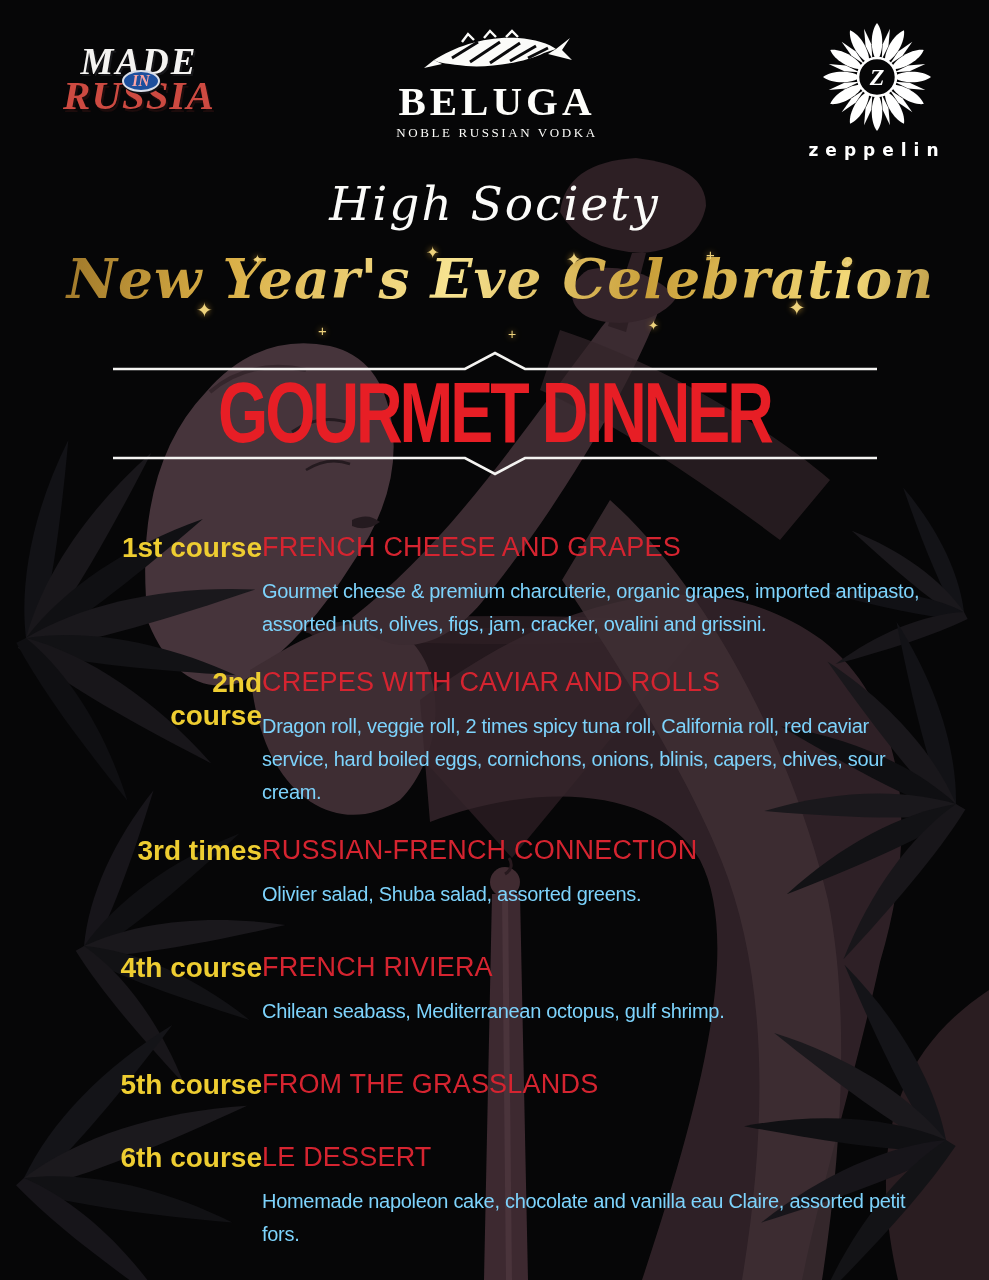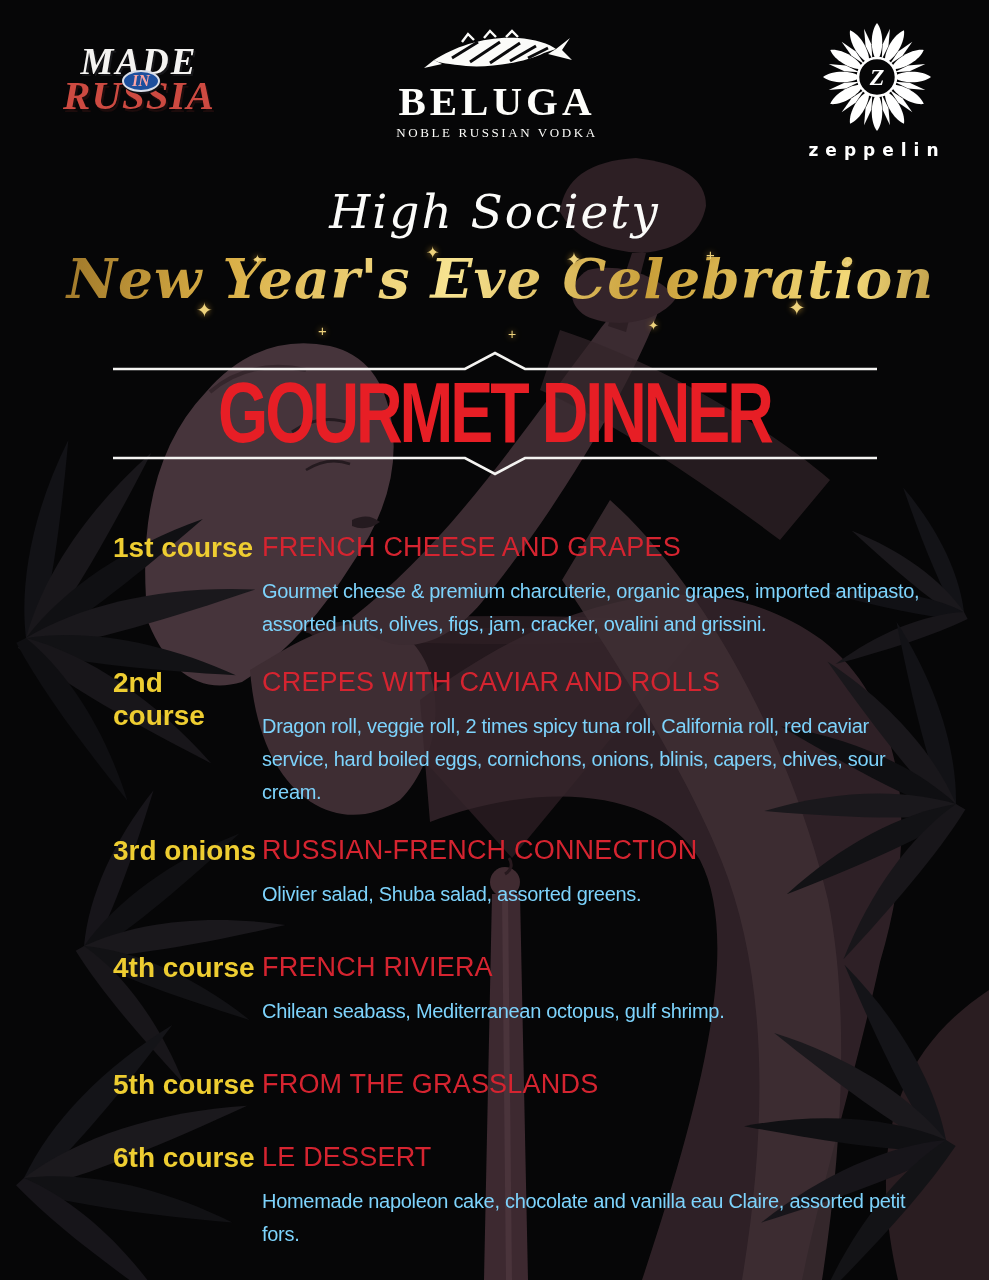--- a/index.html
+++ b/index.html
@@ -21,21 +21,21 @@
     padding:3px 8px;line-height:12px;box-shadow:1px 2px 0 #101014;
   }
   .beluga{left:375px;top:28px;width:244px;text-align:center;color:#fdfdfa;font-family:"Liberation Serif", serif;}
   .beluga-brand{font-size:41px;font-weight:700;letter-spacing:4px;line-height:42px;margin-top:2px;}
   .beluga-tag{font-size:13px;letter-spacing:2.6px;margin-top:3px;}
   .zep{left:794px;top:18px;width:166px;text-align:center;color:#fff;}
   .zep-word{font-size:17px;font-weight:700;letter-spacing:7px;text-transform:lowercase;font-family:"DejaVu Sans", sans-serif;}
 
   
   .high-society{
-    left:0;top:184px;width:989px;text-align:center;color:#fbfbf9;
+    left:0;top:176px;width:989px;text-align:center;color:#fbfbf9;
     font-family:"DejaVu Serif", serif;font-style:italic;font-size:47px;letter-spacing:2px;
   }
   .gold-title{
     left:6px;top:246px;width:989px;text-align:center;
     font-family:"DejaVu Serif", serif;font-style:italic;font-weight:700;font-size:55px;letter-spacing:1px;
     color:#d9b44a;
     background:linear-gradient(100deg,#8a6420 0%,#d9ae45 22%,#f7e391 45%,#caa03a 65%,#f3d978 85%,#9b742a 100%);
     -webkit-background-clip:text;background-clip:text;-webkit-text-fill-color:transparent;
   }
   .sparkle{position:absolute;z-index:2;color:#edd27c;text-shadow:0 0 6px #a8812e;}
@@ -49,21 +49,21 @@
     color:#e71e25;font-weight:800;font-size:86px;letter-spacing:-4px;line-height:92px;
     transform:scaleX(.75);transform-origin:50% 50%;
     font-family:"Liberation Sans", sans-serif;
   }
 
   
   .courses{left:0;top:531px;width:989px;}
   .course{display:flex;align-items:flex-start;padding-left:113px;}
   .course:nth-child(-n+2){margin-bottom:25px;}
   .course:nth-child(n+3){margin-bottom:40px;}
-  .course-label{flex:none;width:149px;color:#eecd31;font-weight:700;font-size:28px;line-height:33px;}
+  .course-label{flex:none;width:149px;color:#eecd31;font-weight:700;font-size:28px;line-height:33px;text-align:right;}
   .course-heading{color:#d52430;font-weight:400;font-size:27px;line-height:33px;letter-spacing:.2px;}
   .course-desc{color:#7dd3fc;font-size:20px;line-height:33px;margin-top:11px;max-width:660px;letter-spacing:-.3px;}
 </style>
 </head>
 <body>
 
 <div class="bg-art">
 <svg width="989" height="1280" viewBox="0 0 989 1280" xmlns="http://www.w3.org/2000/svg">
   <defs>
     <path id="blade" d="M0,0 C28,-13 66,-17 106,-11 C66,-2 30,5 0,6 Z"></path>
@@ -232,21 +232,21 @@
 
   <div class="course">
     <div class="course-label">2nd course</div>
     <div class="course-body">
       <div class="course-heading">CREPES WITH CAVIAR AND ROLLS</div>
       <div class="course-desc">Dragon roll, veggie roll, 2 times spicy tuna roll, California roll, red caviar service, hard boiled eggs, cornichons, onions, blinis, capers, chives, sour cream.</div>
     </div>
   </div>
 
   <div class="course">
-    <div class="course-label">3rd onions</div>
+    <div class="course-label">3rd times</div>
     <div class="course-body">
       <div class="course-heading">RUSSIAN-FRENCH CONNECTION</div>
       <div class="course-desc">Olivier salad, Shuba salad, assorted greens.</div>
     </div>
   </div>
 
   <div class="course">
     <div class="course-label">4th course</div>
     <div class="course-body">
       <div class="course-heading">FRENCH RIVIERA</div>

